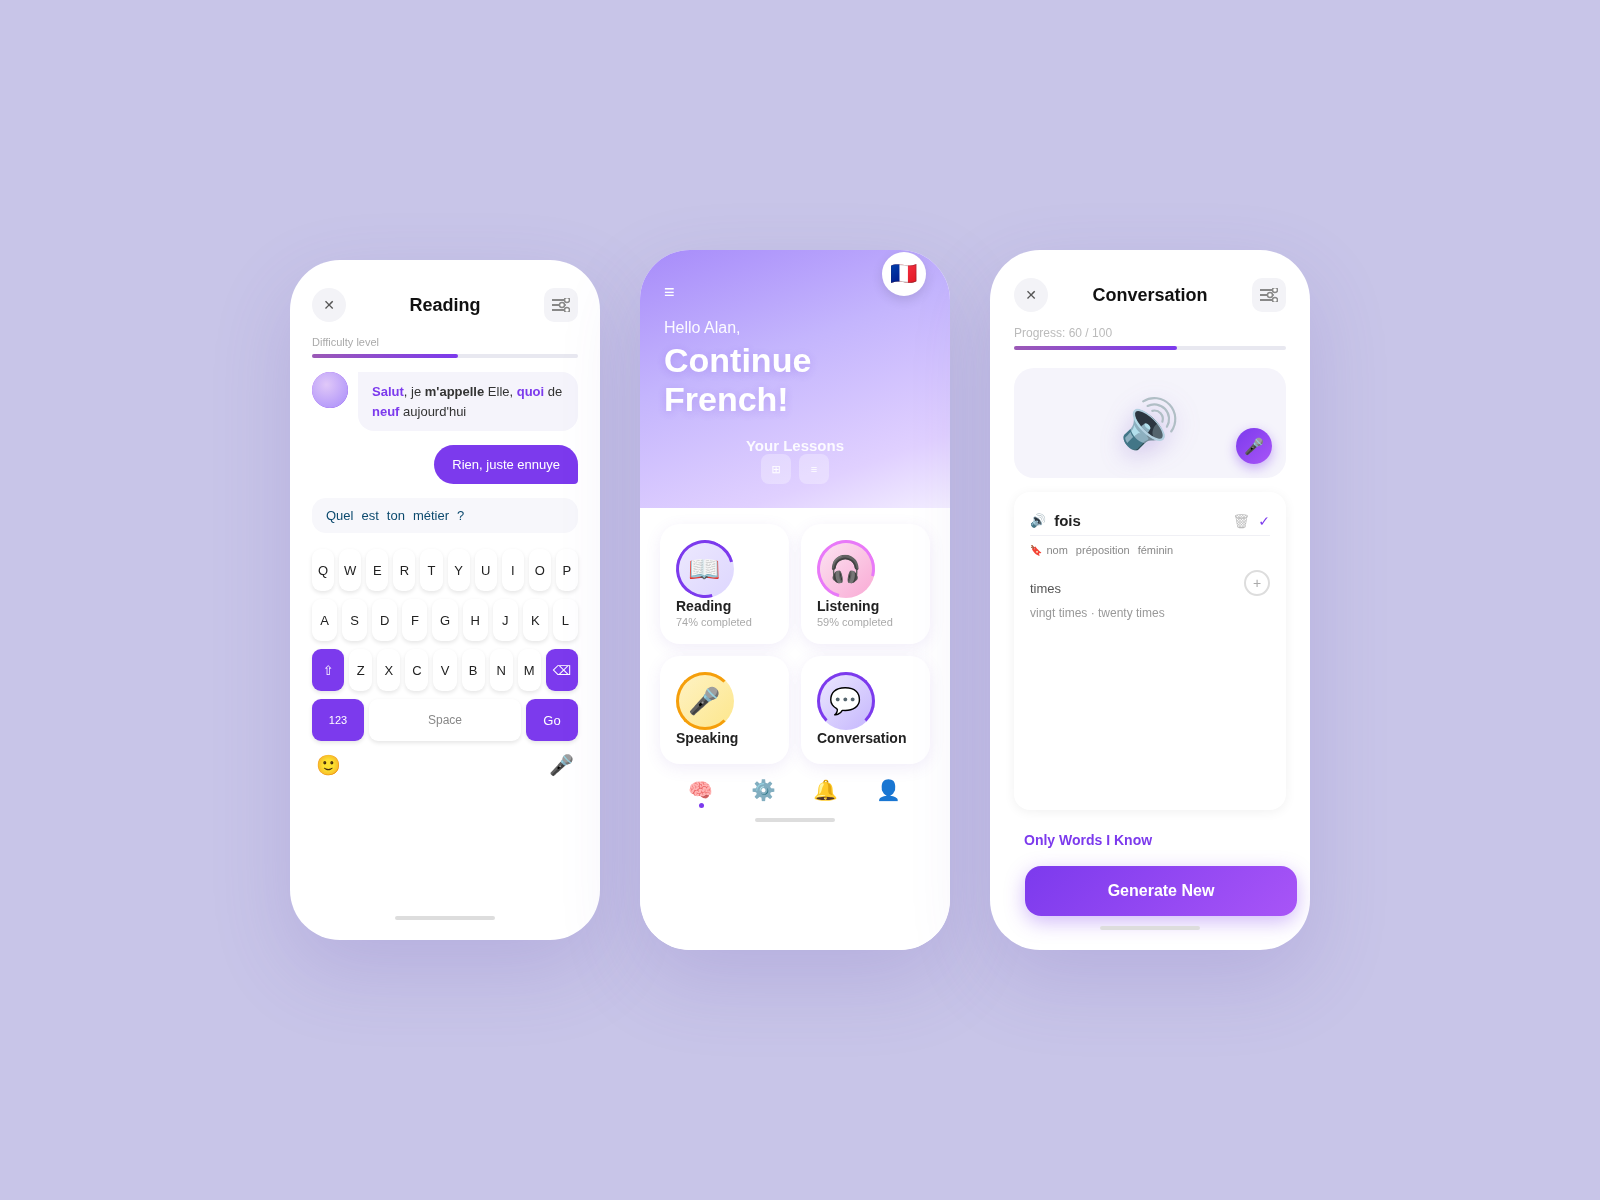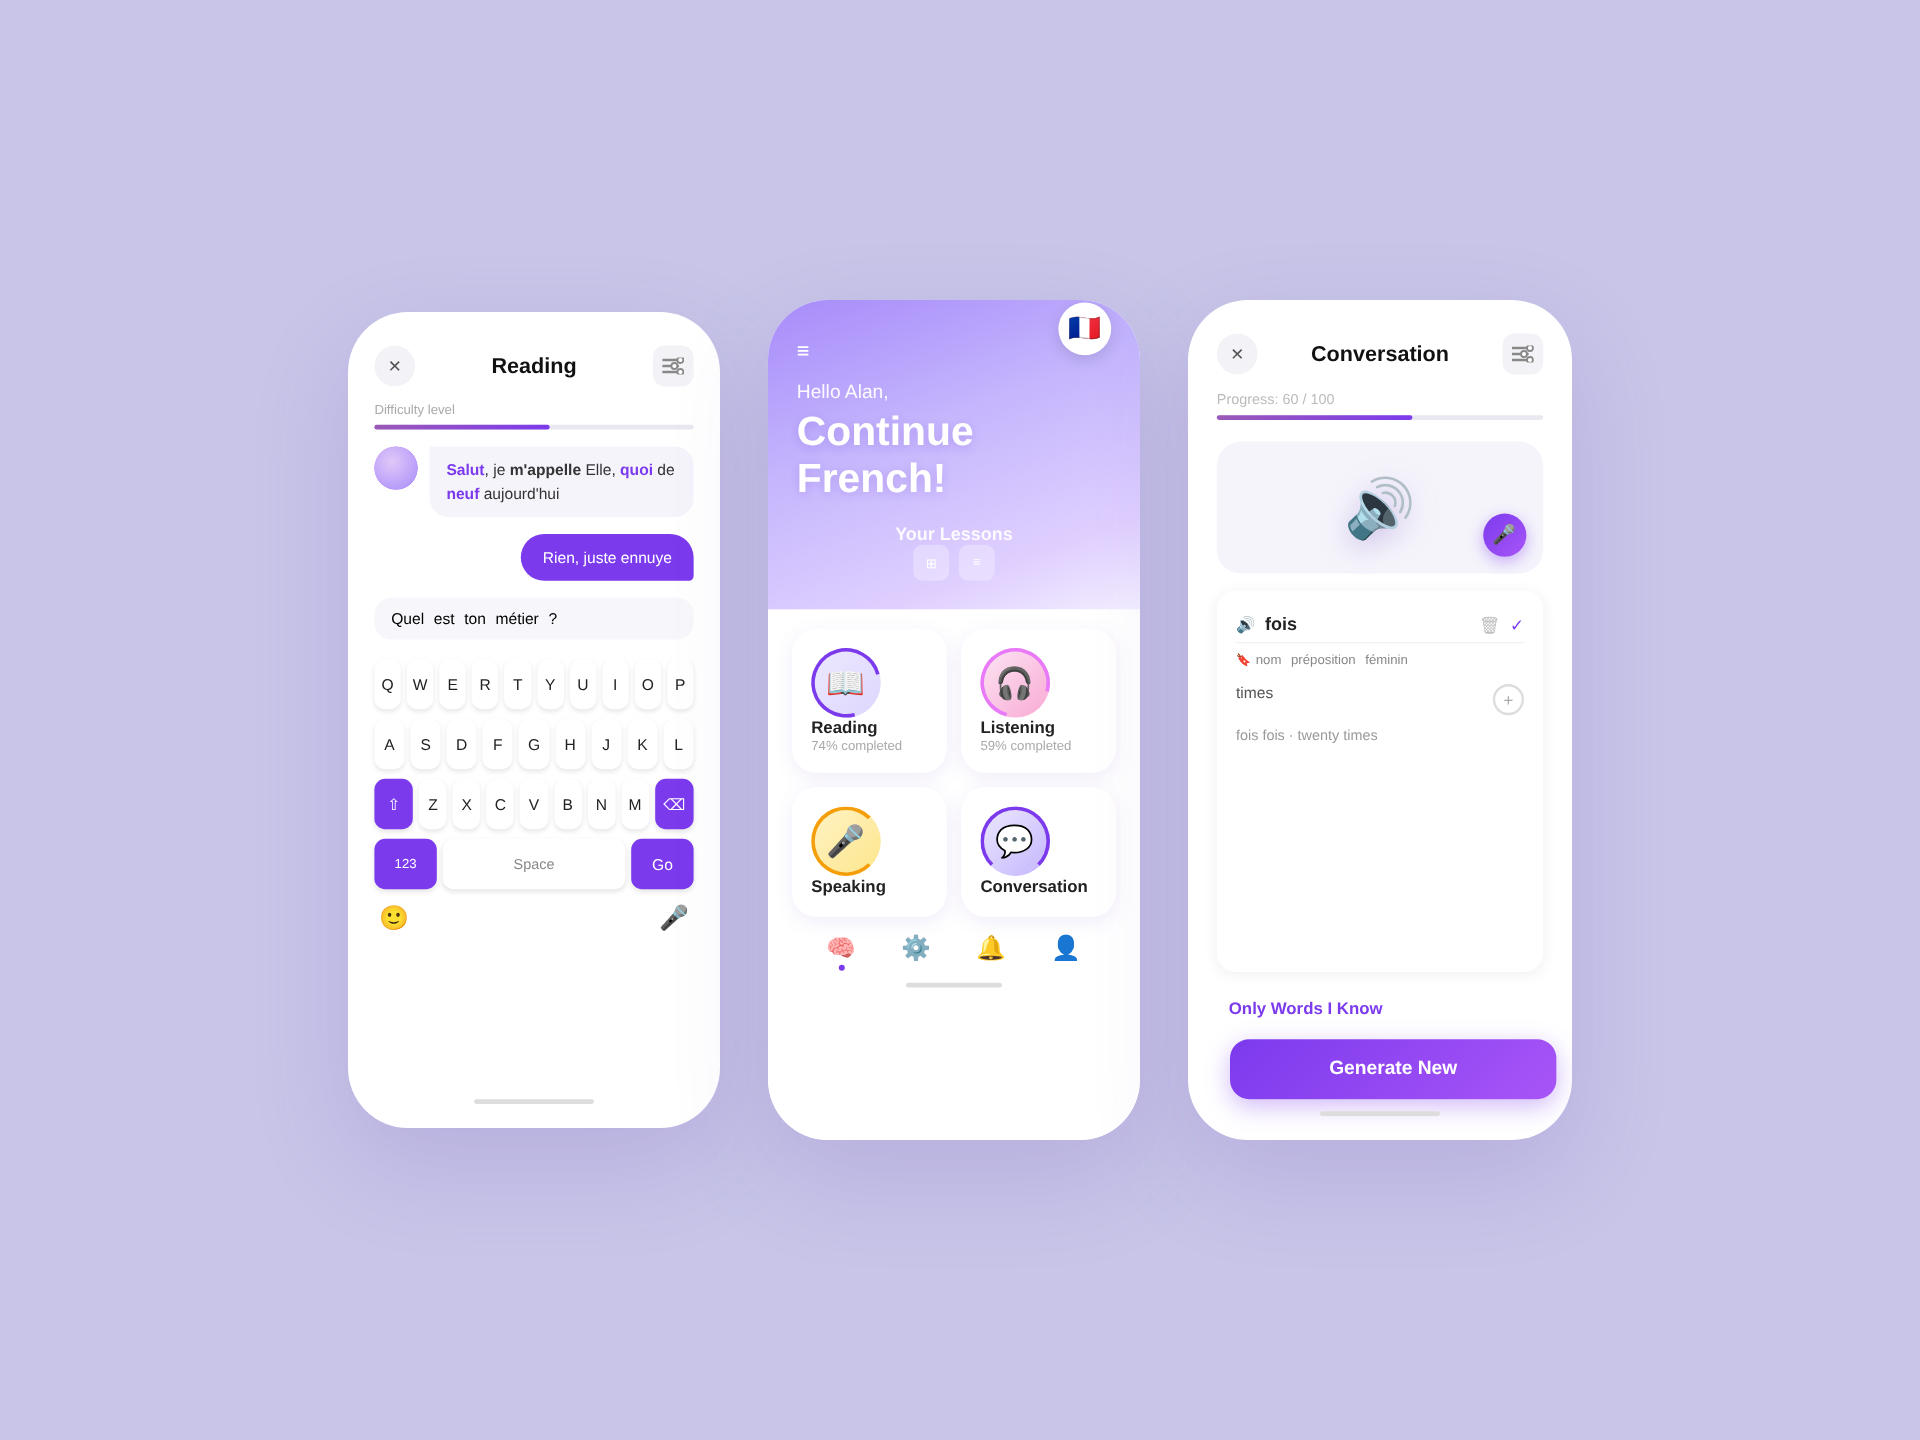--- a/index.html
+++ b/index.html
@@ -101,21 +101,21 @@
       margin-left: auto;
       margin-bottom: 14px;
       max-width: 220px;
     }
     .question-row {
       display: flex; gap: 8px; align-items: center;
       background: #f7f7fb; border-radius: 14px; padding: 10px 14px;
       margin-bottom: 16px;
     }
     .word-chip {
-      font-size: 13px; color: #000000;
+      font-size: 13px; color: #0c4a6e;
     }
     .keyboard-section {
       flex: 1;
     }
     .keyboard-row {
       display: flex; gap: 5px; justify-content: center; margin-bottom: 8px;
     }
     .key {
       flex: 1; min-width: 0;
       height: 42px; background: white;
@@ -290,21 +290,21 @@
     .word-action-btn {
       font-size: 14px; color: #bbb; cursor: pointer;
     }
     .tags-row { display: flex; gap: 8px; padding: 8px 0; flex-wrap: wrap; }
     .tag {
       display: flex; align-items: center; gap: 4px;
       font-size: 11px; color: #888;
     }
     .tag-icon { font-size: 10px; color: #aaa; }
     .translation-row {
-      display: flex; align-items: flex-start; justify-content: space-between; padding: 6px 0;
+      display: flex; align-items: flex-end; justify-content: space-between; padding: 6px 0;
     }
     .translation-main { font-size: 13px; color: #555; }
     .add-btn {
       width: 26px; height: 26px; border-radius: 50%;
       border: 2px solid #ddd; display: flex; align-items: center; justify-content: center;
       font-size: 14px; color: #aaa; cursor: pointer;
     }
     .example-text {
       font-size: 12px; color: #999; padding: 4px 0;
     }
@@ -538,21 +538,21 @@
           <span>préposition</span>
         </div>
         <div class="tag">
           <span>féminin</span>
         </div>
       </div>
       <div class="translation-row">
         <span class="translation-main">times</span>
         <div class="add-btn">+</div>
       </div>
-      <div class="example-text">fois fois · twenty times</div>
+      <div class="example-text">vingt times · twenty times</div>
     </div>
 
     <div class="only-words-btn">Only Words I Know</div>
     <button class="generate-btn">Generate New</button>
     <div class="home-indicator" style="margin-top:10px;"></div>
   </div>
 
 </div>
 
 </body></html>

